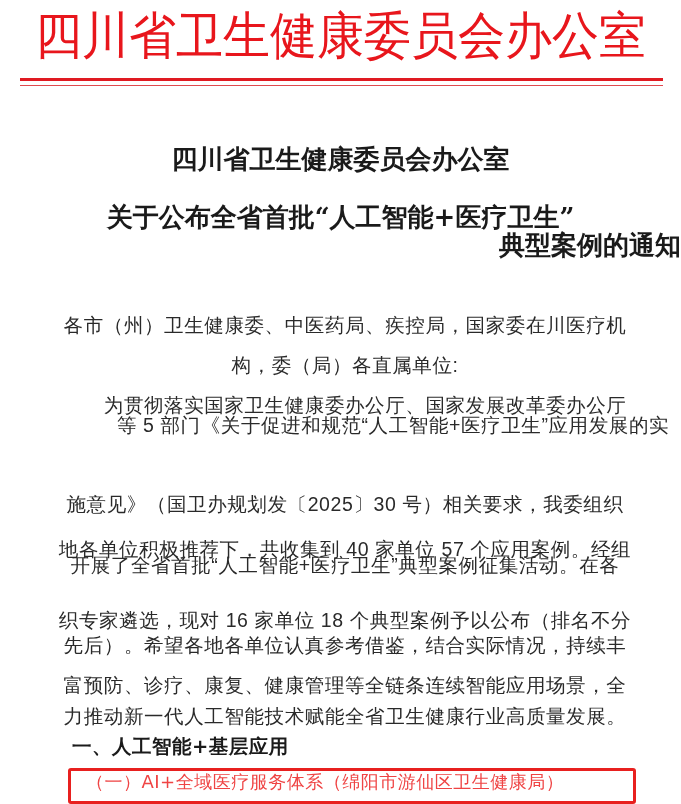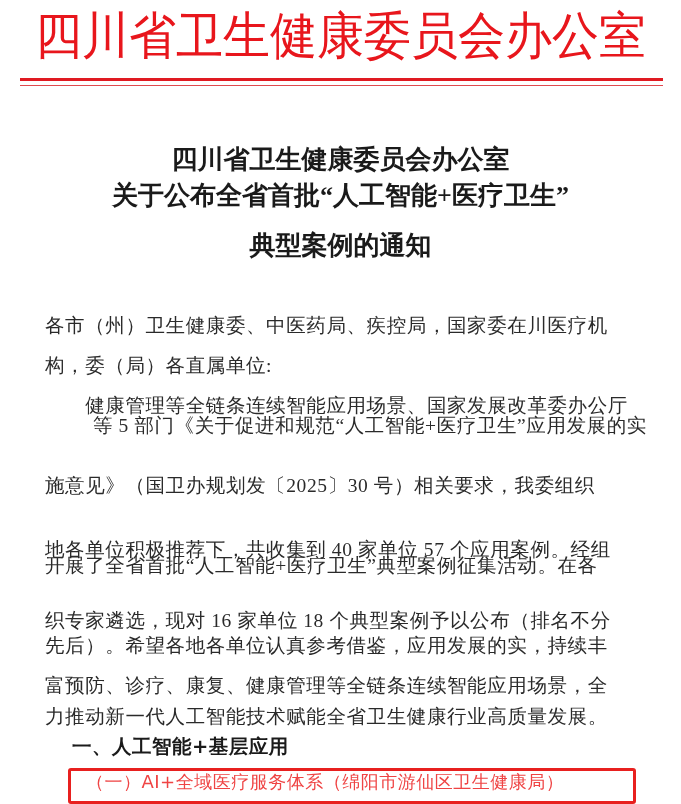--- a/index.html
+++ b/index.html
@@ -51,31 +51,32 @@
       position: absolute;
       left: 0;
       width: 681px;
       text-align: center;
       font-family: "DejaVu Serif", "Liberation Serif", serif;
       font-weight: bold;
       font-size: 26px;
       color: #1a1a1a;
     }
     .title.l1 { top: 142px; }
-    .title.l2 { top: 178px; font-family: Liberation Serif, serif; }
-    .title.l3 { top: 228px; }
+    .title.l2 { top: 200px; }
+    .title.l3 { top: 228px; text-align: right; }
     .body-text {
       position: absolute;
       left: 45px;
       width: 600px;
-      font-family: Liberation Serif, serif;
+      font-family: Liberation Sans, sans-serif;
       font-size: 19.5px;
       color: #2a2a2a;
       white-space: nowrap;
       letter-spacing: 0.6px;
+      text-align: center;
     }
     .heading1 {
       position: absolute;
       left: 72px;
       top: 733px;
       font-family: "DejaVu Sans", "Liberation Sans", sans-serif;
       font-weight: bold;
       font-size: 19.5px;
       color: #1a1a1a;
       letter-spacing: 0.5px;
@@ -111,27 +112,27 @@
 
 <div>
   <div class="title l1">四川省卫生健康委员会办公室</div>
   <div class="title l2">关于公布全省首批“人工智能+医疗卫生”</div>
   <div class="title l3">典型案例的通知</div>
 </div>
 
 <div>
   <div class="body-text" style="top:312px;">各市（州）卫生健康委、中医药局、疾控局，国家委在川医疗机</div>
   <div class="body-text" style="top:352px;">构，委（局）各直属单位:</div>
-  <div class="body-text" style="top:392px;">　　健康管理等全链条连续智能应用场景、国家发展改革委办公厅</div>
+  <div class="body-text" style="top:392px;">　　为贯彻落实国家卫生健康委办公厅、国家发展改革委办公厅</div>
   <div class="body-text" style="top:412px;margin-left:48px;">等 5 部门《关于促进和规范“人工智能+医疗卫生”应用发展的实</div>
-  <div class="body-text" style="top:472px;">施意见》（国卫办规划发〔2025〕30 号）相关要求，我委组织</div>
+  <div class="body-text" style="top:491px;">施意见》（国卫办规划发〔2025〕30 号）相关要求，我委组织</div>
   <div class="body-text" style="top:512px;margin-top:40px;">开展了全省首批“人工智能+医疗卫生”典型案例征集活动。在各</div>
   <div class="body-text" style="top:536px;">地各单位积极推荐下，共收集到 40 家单位 57 个应用案例。经组</div>
   <div class="body-text" style="top:607px;">织专家遴选，现对 16 家单位 18 个典型案例予以公布（排名不分</div>
-  <div class="body-text" style="top:632px;">先后）。希望各地各单位认真参考借鉴，应用发展的实，持续丰</div>
+  <div class="body-text" style="top:632px;">先后）。希望各地各单位认真参考借鉴，结合实际情况，持续丰</div>
   <div class="body-text" style="top:672px;">富预防、诊疗、康复、健康管理等全链条连续智能应用场景，全</div>
   <div class="body-text" style="top:703px;">力推动新一代人工智能技术赋能全省卫生健康行业高质量发展。</div>
 </div>
 
 <div>
   <div class="heading1">一、人工智能+基层应用</div>
   <div class="highlight-box"></div>
   <div class="sub-item">（一）AI+全域医疗服务体系（绵阳市游仙区卫生健康局）</div>
 </div>
 

